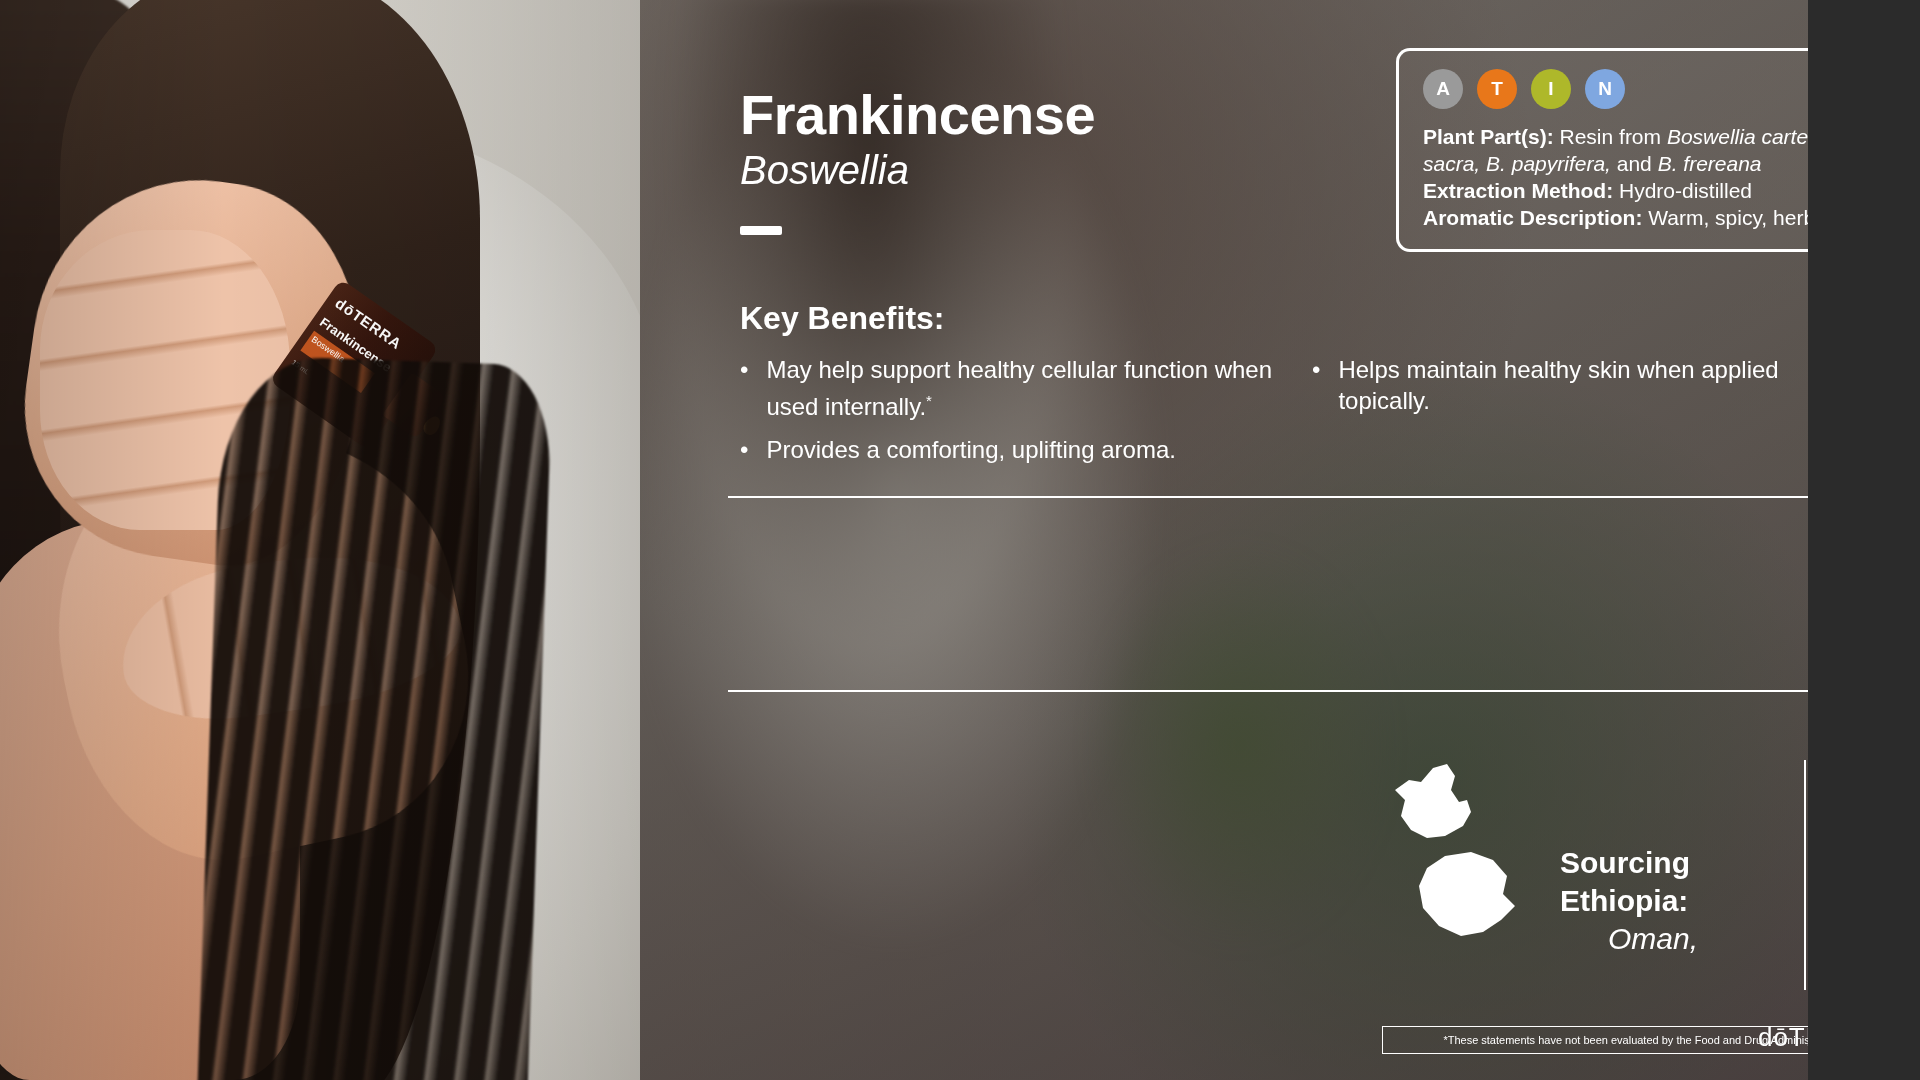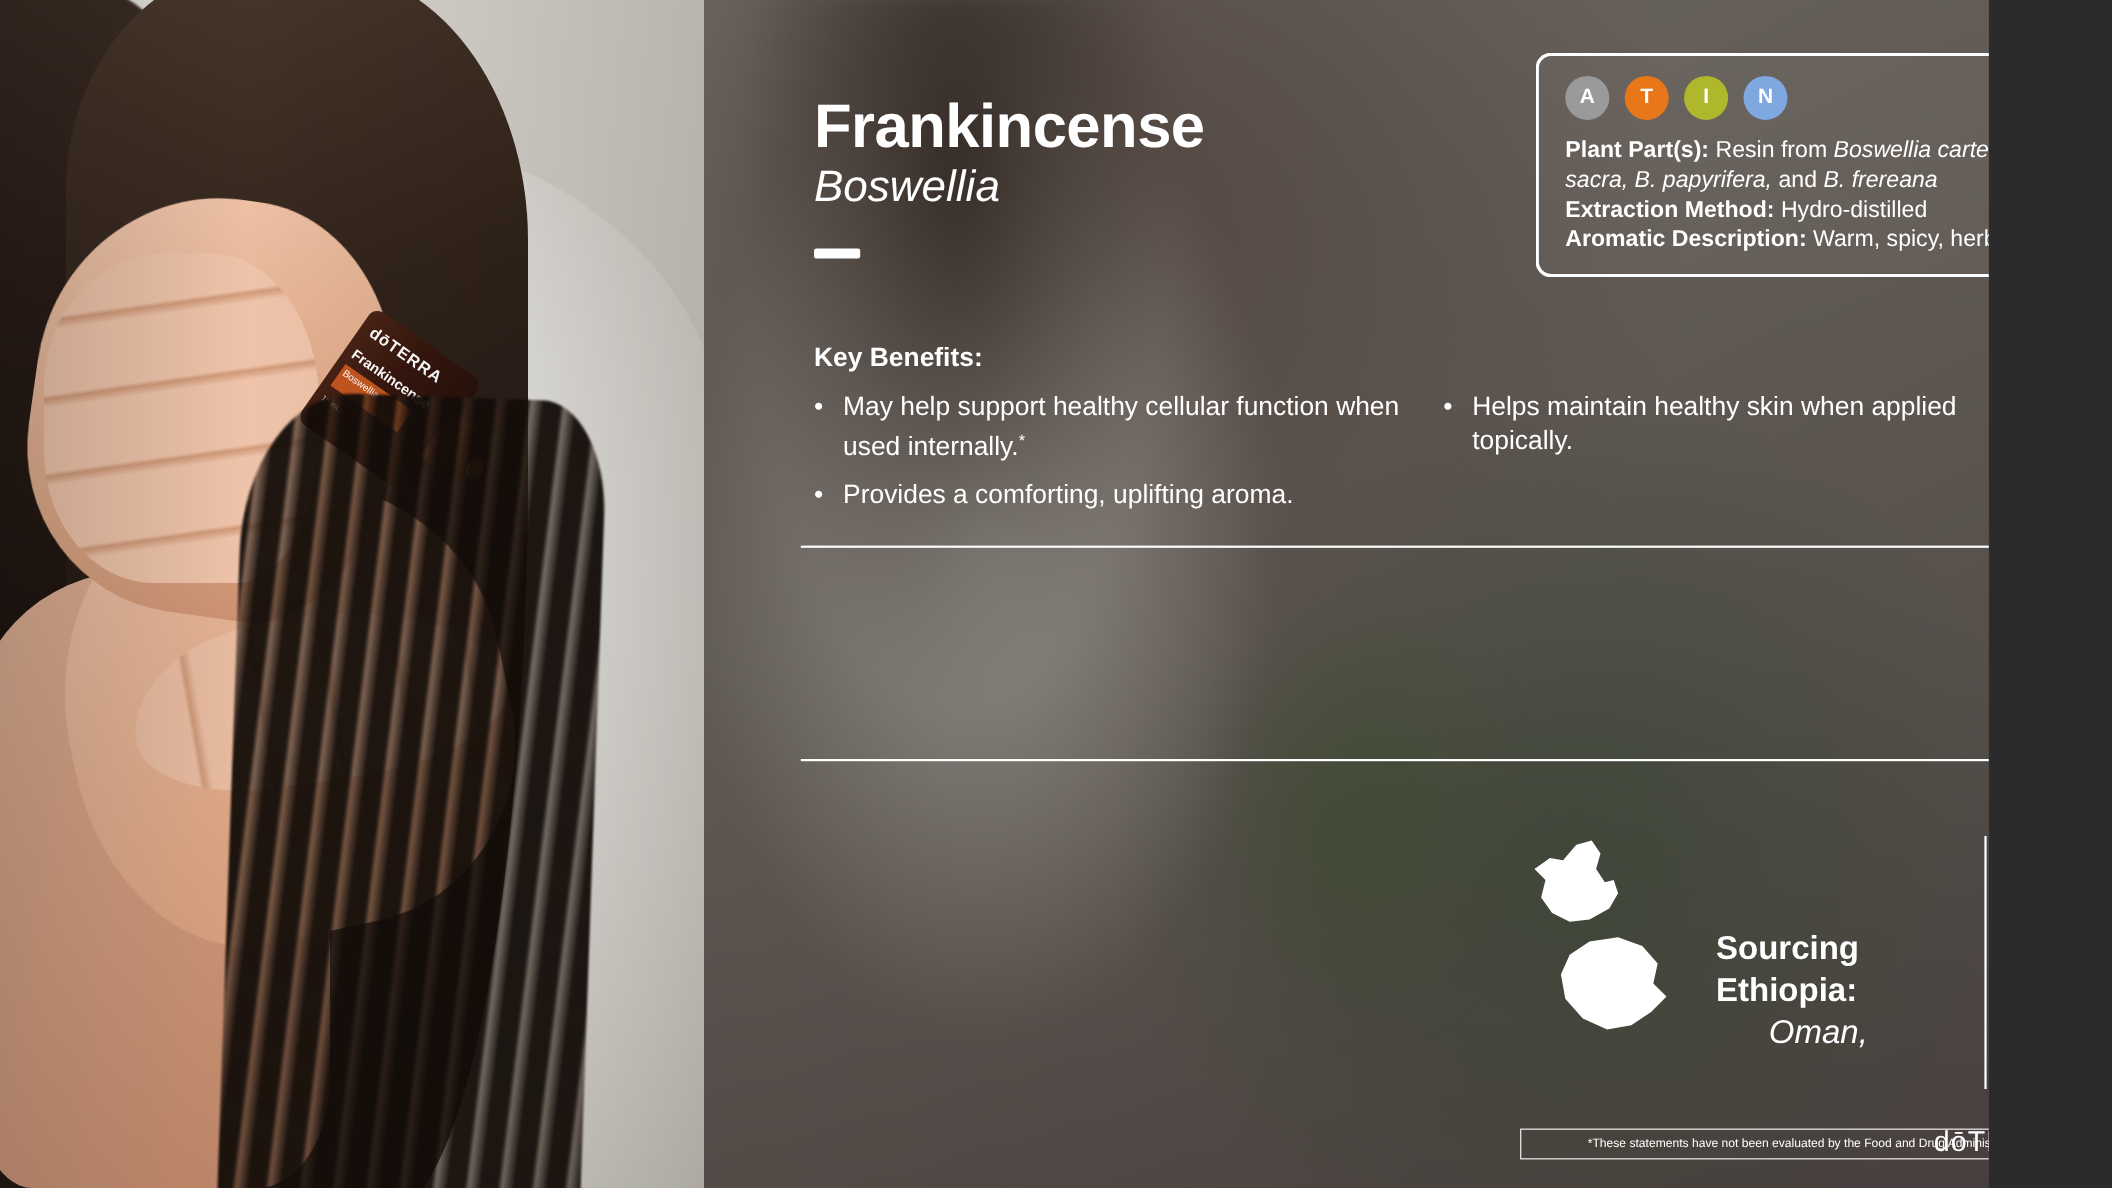--- a/index.html
+++ b/index.html
@@ -227,22 +227,22 @@
     position: absolute; left: 100px; top: 148px;
     font-size: 40px; font-style: italic;
   }
   .rule-short {
     position: absolute; left: 100px; top: 226px;
     width: 42px; height: 9px; background: #fff; border-radius: 2px;
   }
 
   
   .kb-head {
-    position: absolute; left: 100px; top: 312px;
-    font-size: 24px; font-weight: bold;
+    position: absolute; left: 100px; top: 300px;
+    font-size: 32px; font-weight: bold;
   }
   .kb-col-left { position: absolute; left: 100px; top: 354px; width: 540px; }
   .kb-col-right { position: absolute; left: 672px; top: 354px; width: 520px; }
   .kb-item {
     display: flex; gap: 18px;
     font-size: 24px; line-height: 31px; margin-bottom: 12px;
   }
   .kb-bullet { font-size: 24px; line-height: 31px; }
   .kb-text sup { font-size: 15px; }
 

